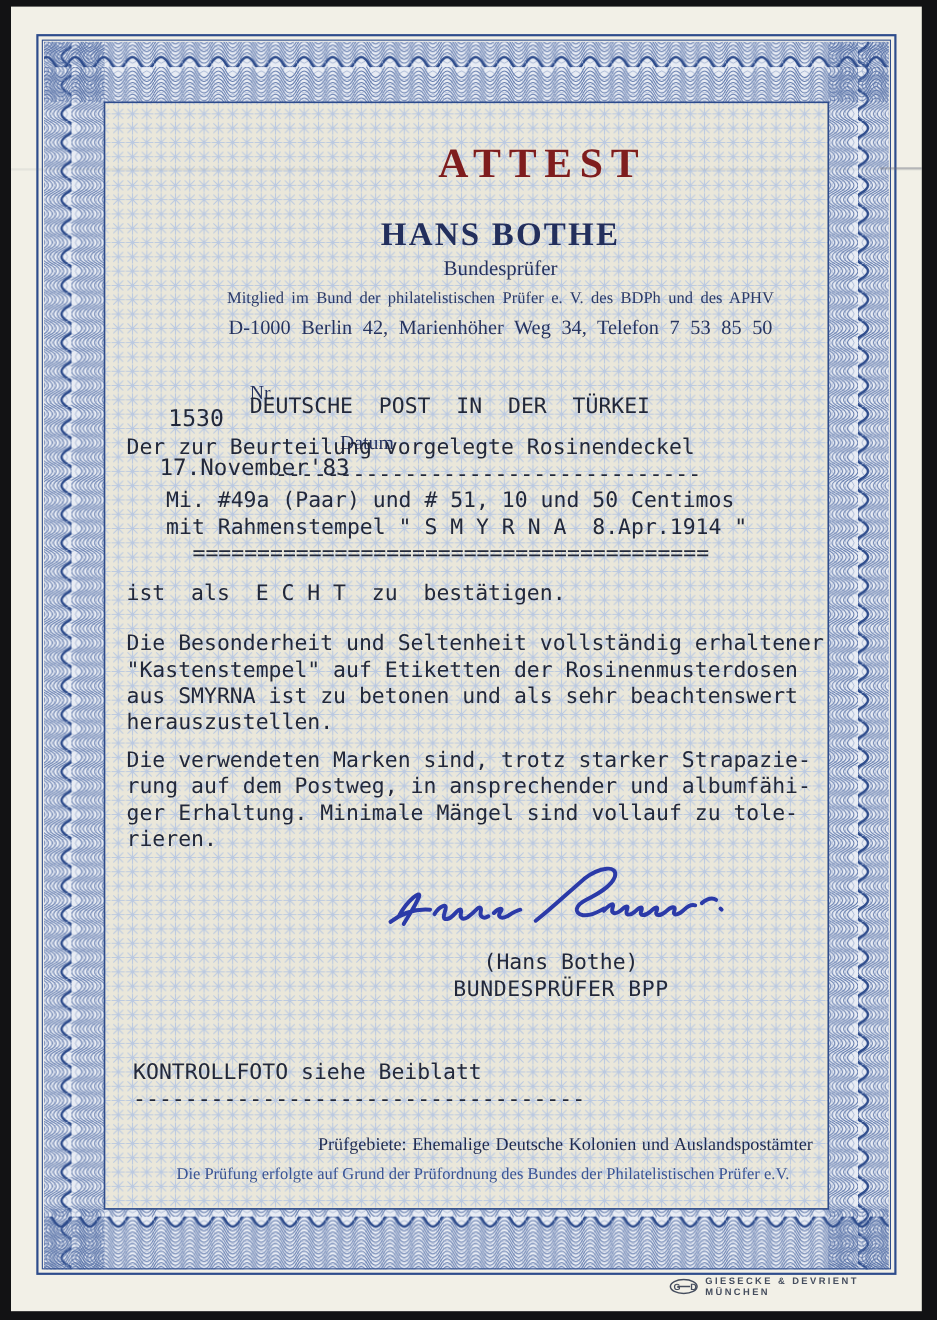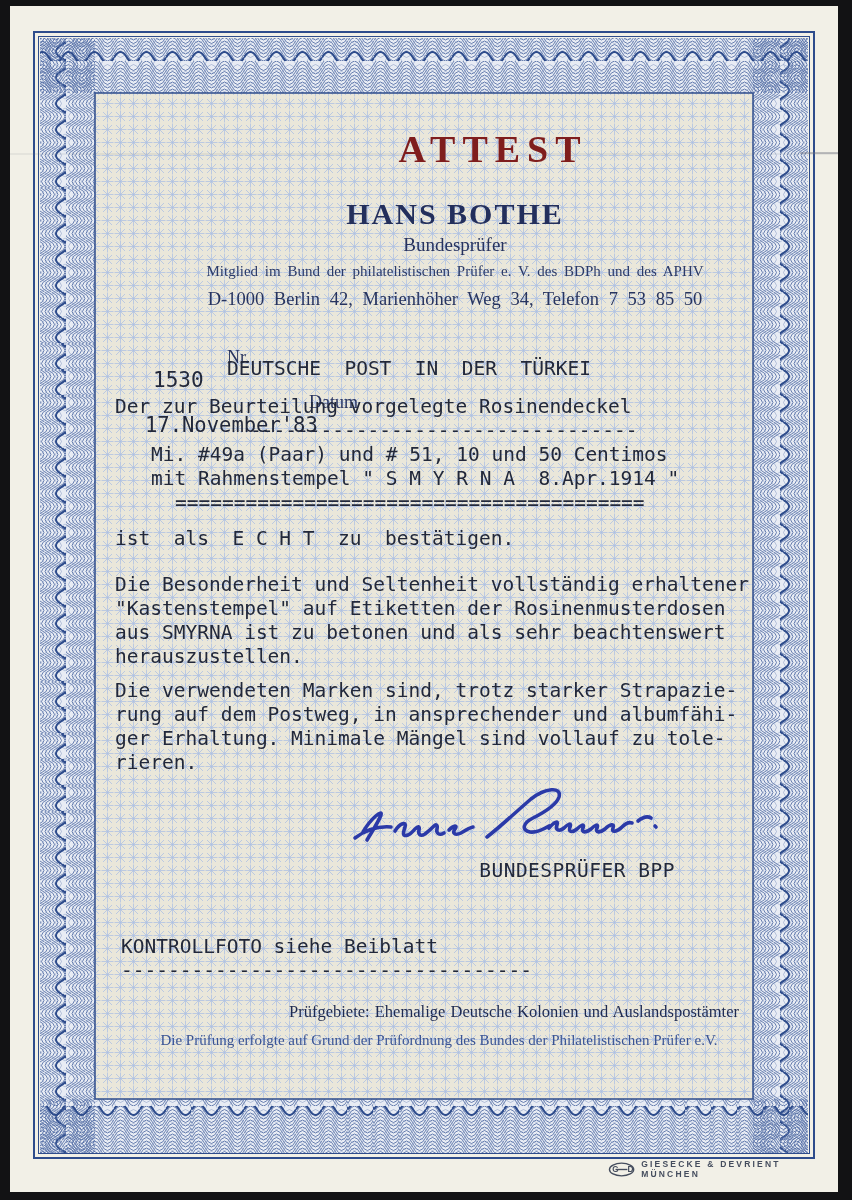--- a/index.html
+++ b/index.html
@@ -45,21 +45,21 @@
   .subject{margin-left:112px;}
   .dash-1{margin-left:135px;letter-spacing:0;}
   .item{margin-left:36px;}
   .equals{margin-left:60px;}
   .verdict{margin-top:12px;}
   .para1{margin-top:22px;}
   .para2{margin-top:10px;}
   .sig-block{margin-top:10px;margin-left:230px;width:330px;text-align:center;}
   .sig-svg{display:block;width:330px;height:74px;}
   .sig-name{margin-top:4px;}
-  .sig-title{letter-spacing:.5px;text-align:right;}
+  .sig-title{letter-spacing:.5px;}
   .kontroll{margin-top:52px;margin-left:6px;}
   .dash-2{margin-left:6px;}
   .pruefgebiete{margin-top:16px;margin-left:150px;text-align:center;
     font-size:16.5px;line-height:26px;color:#1e2a50;word-spacing:1px;}
   .legal{margin-top:4px;text-align:center;font-size:15px;line-height:22px;color:#3a5494;}
   .printer{
     position:absolute;left:598px;top:1153px;display:flex;align-items:center;gap:6px;
     color:#454d5e;
   }
   .printer .pname{
@@ -160,20 +160,21 @@
       <svg class="sig-svg" viewBox="0 0 330 74" aria-hidden="true">
         <g fill="none" stroke-width="3.6" stroke-linecap="round" stroke-linejoin="round">
           <path d="M18,47 C26,33 38,24 36,30 C33,38 26,48 22,55 M10,53 C22,44 34,41 46,42" stroke="#2b3aa8"></path>
           <path d="M50,46 C55,38 62,36 60,42 C58,48 57,52 63,50 C66,49 68,46 70,44 C73,41 75,41 74,45 C73,49 75,52 80,49 C84,46 87,43 89,41 C91,39 93,40 92,44 C91,48 94,51 99,48" stroke="#2b3aa8"></path>
           <path d="M104,45 C109,40 113,40 110,44 C107,48 110,51 116,48 C121,45 124,43 128,42" stroke="#2b3aa8"></path>
           <path d="M142,52 C155,42 172,26 186,14 C200,3 217,1 214,12 C211,21 198,28 188,33 C178,38 176,45 185,47 C192,48 199,44 204,41" stroke="#2b3aa8"></path>
           <path d="M204,43 C209,37 214,35 212,40 C210,45 214,47 219,43 C223,39 227,37 225,42 C223,47 227,48 232,44 C236,40 240,38 238,43 C236,48 241,48 246,44 C250,40 254,38 252,43 C250,48 255,48 260,44 C265,39 270,38 268,43 C266,48 272,47 277,42 C280,39 284,37 287,38" stroke="#2b3aa8"></path>
           <path d="M293,36 C298,32 303,31 306,33 M310,41 L311,42" stroke="#2b3aa8"></path>
         </g>
       </svg>
+      <div class="tw sig-name">(Hans Bothe)</div>
       <div class="tw sig-title">BUNDESPRÜFER BPP</div>
     </div>
 
     <div class="tw kontroll">KONTROLLFOTO siehe Beiblatt</div>
     <div class="tw dash-2">-----------------------------------</div>
 
     <div class="pruefgebiete">Prüfgebiete: Ehemalige Deutsche Kolonien und Auslandspostämter</div>
     <div class="legal">Die Prüfung erfolgte auf Grund der Prüfordnung des Bundes der Philatelistischen Prüfer e.V.</div>
   </div>
 

